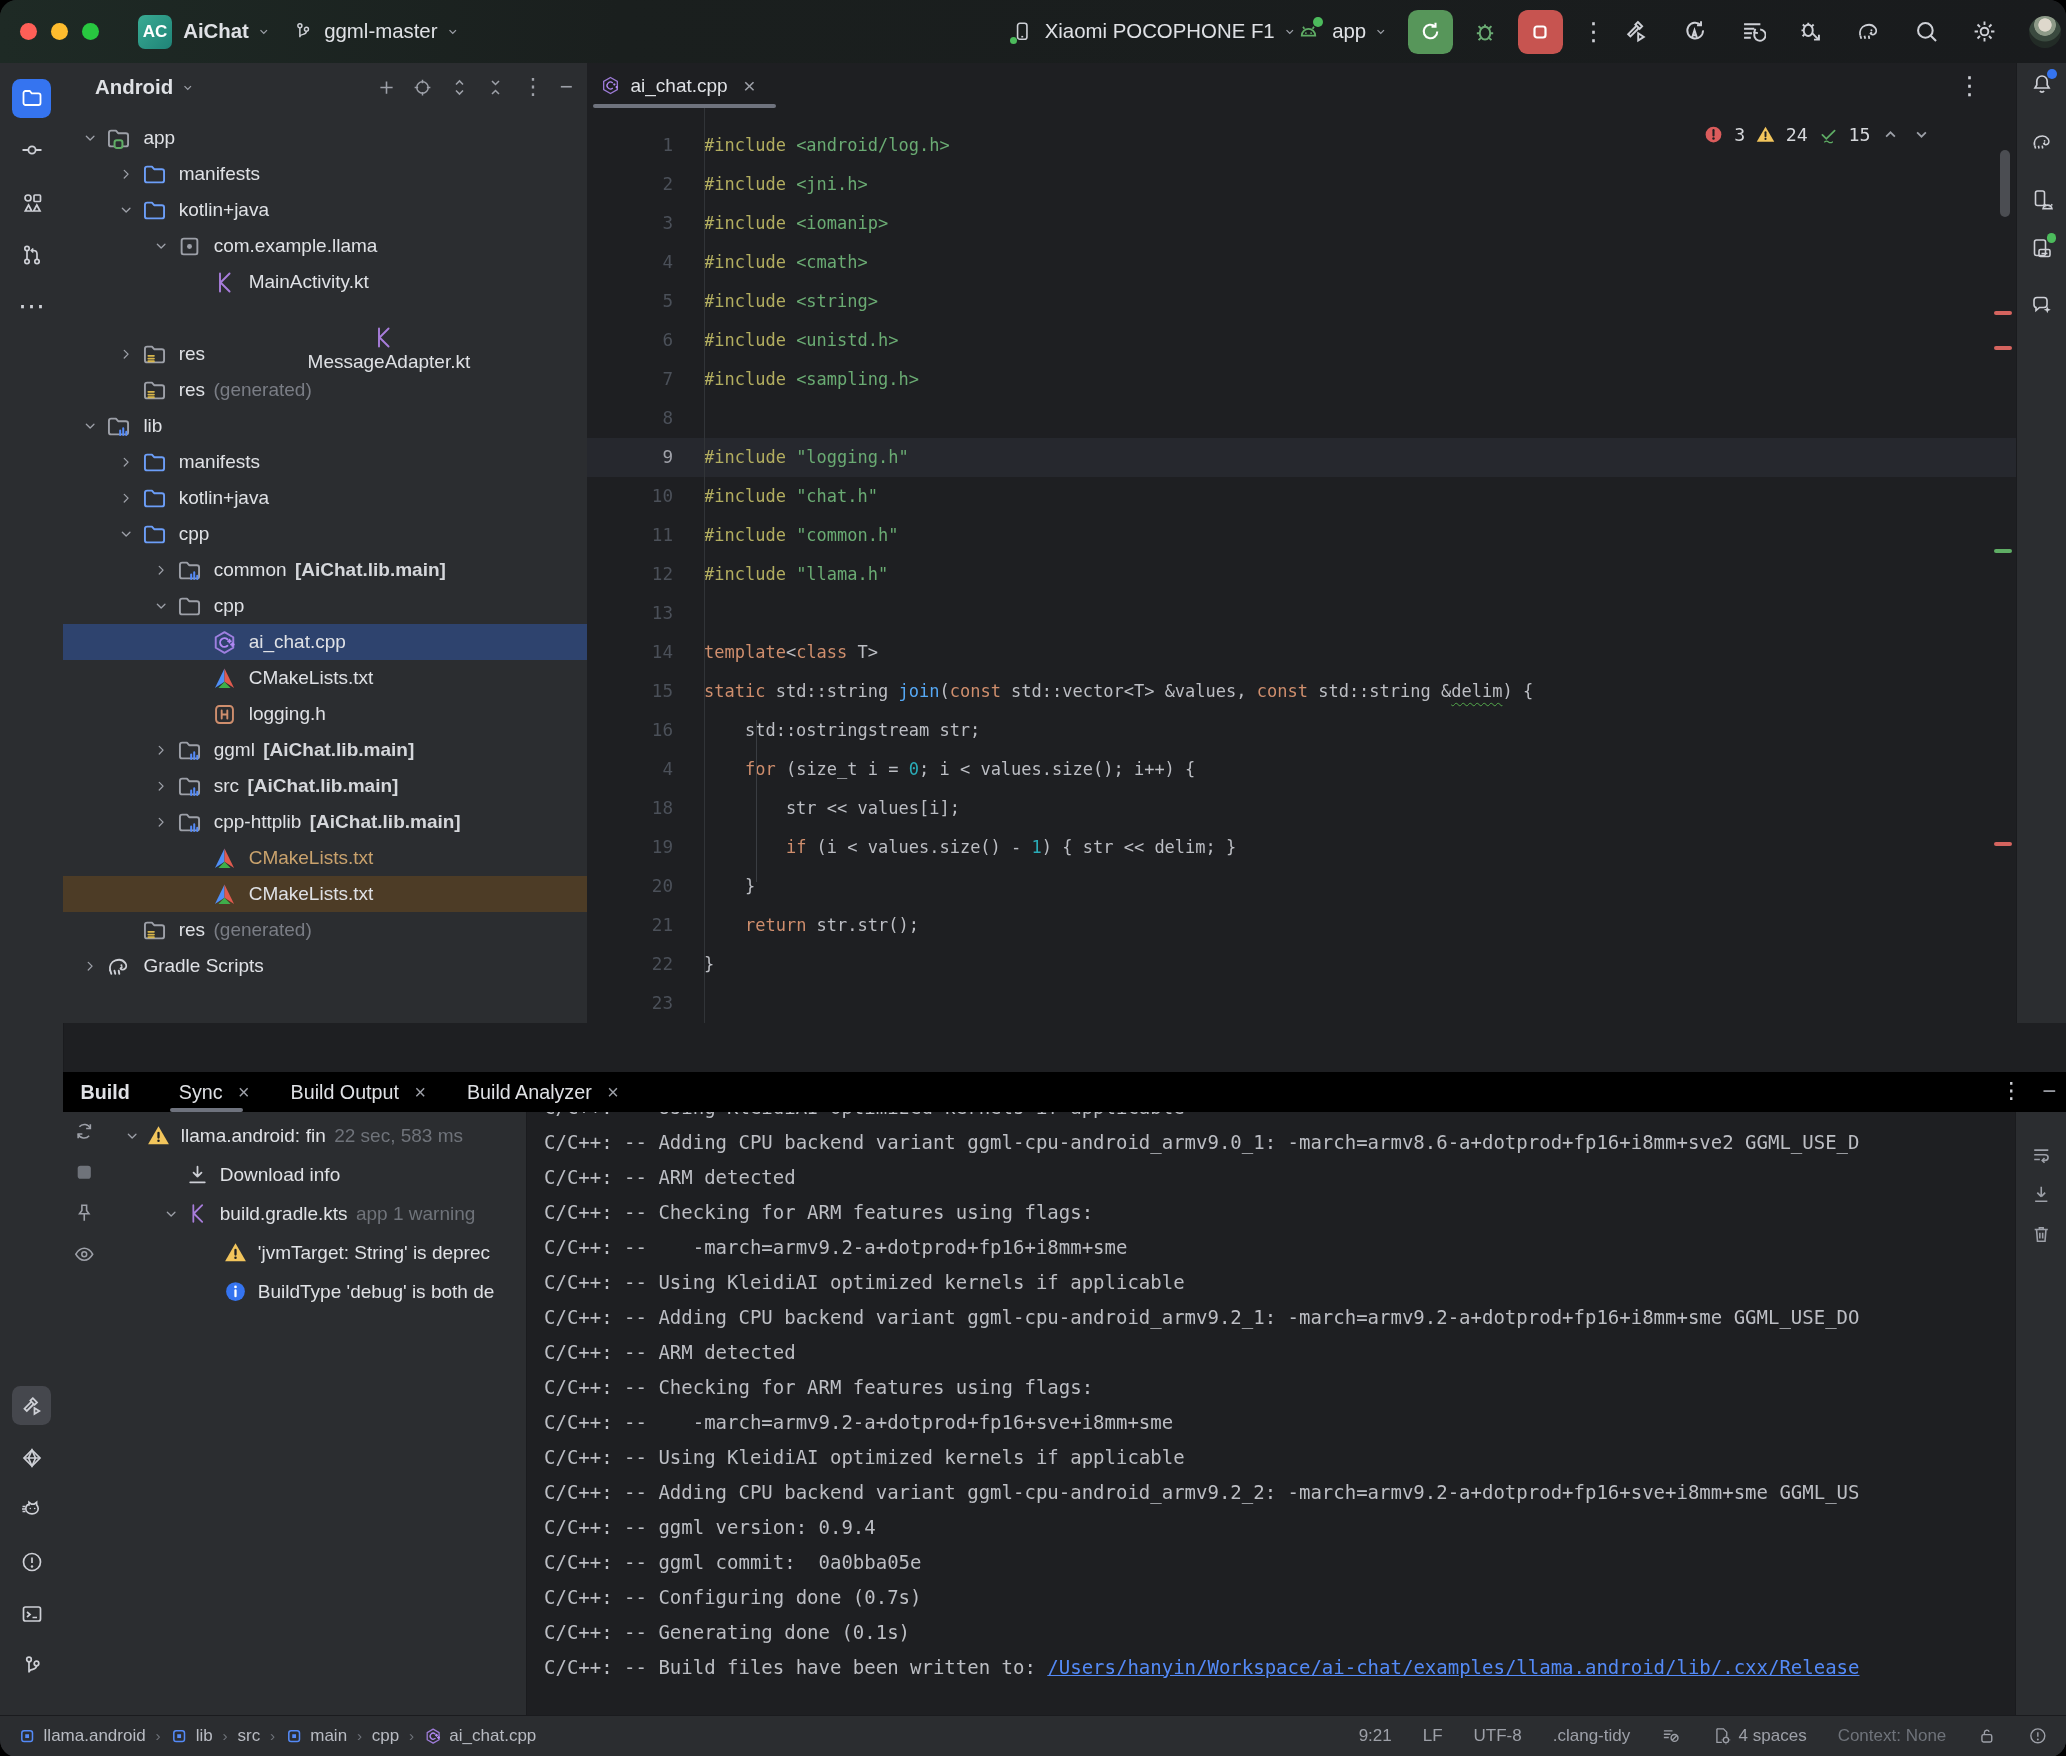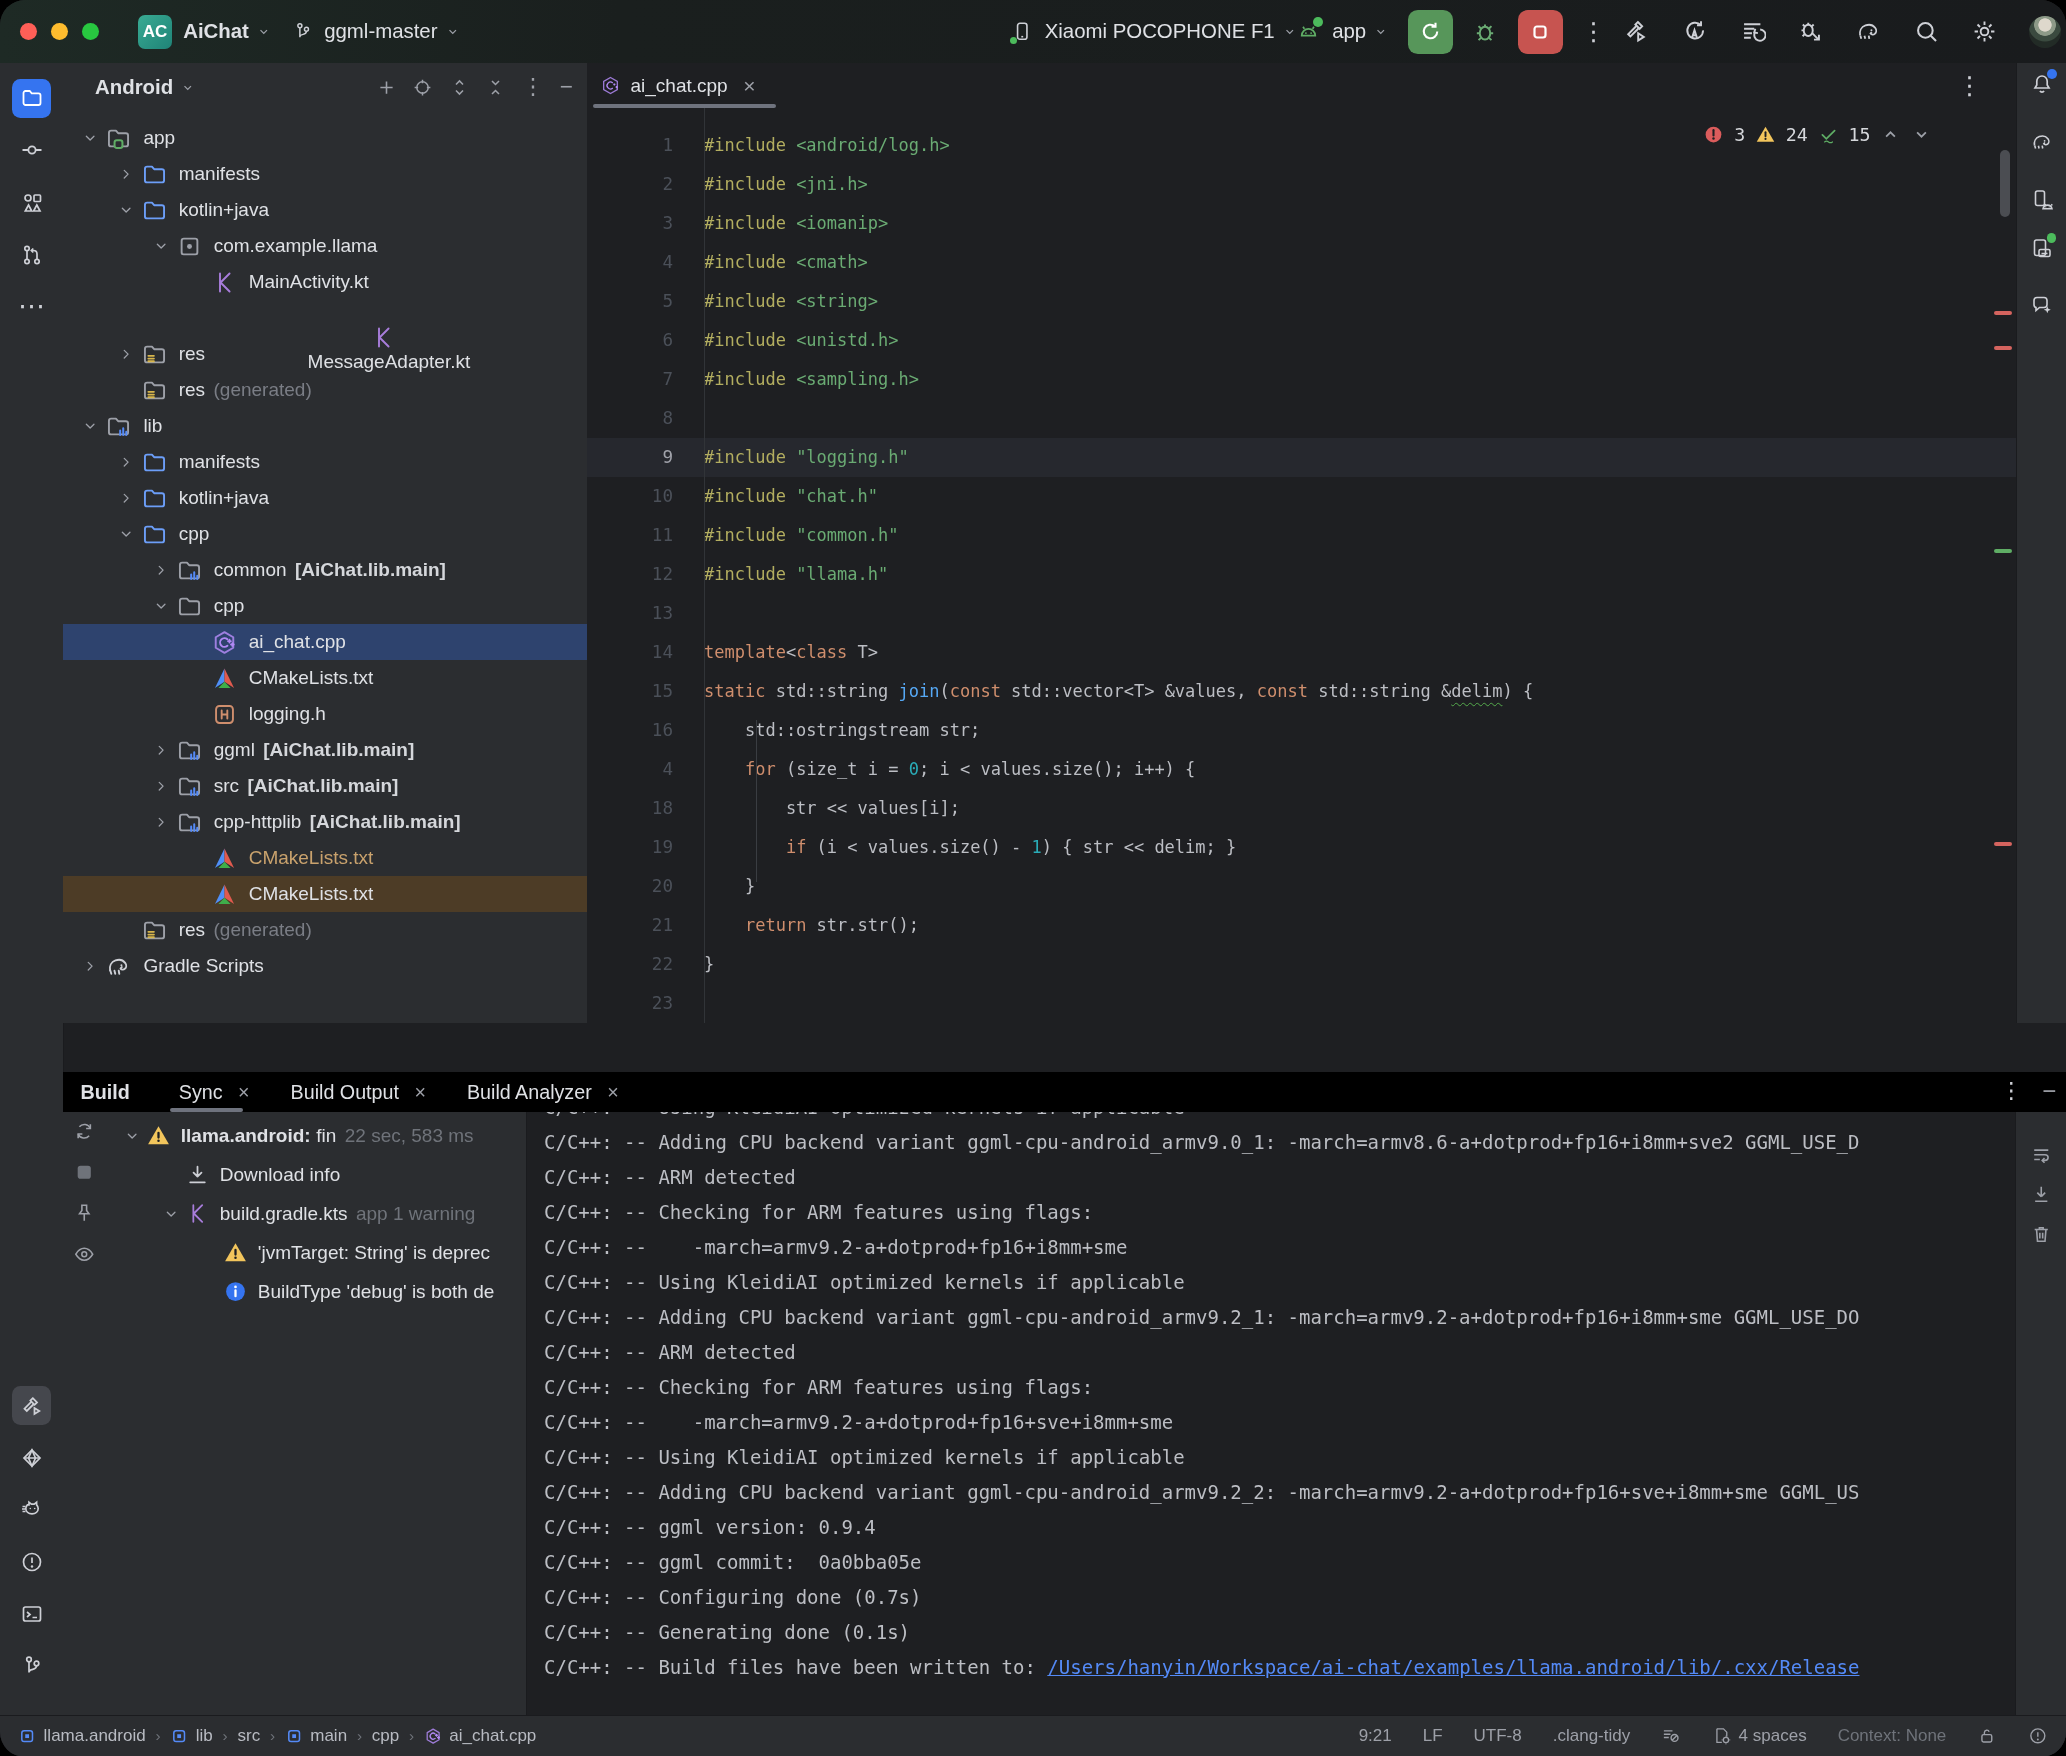--- a/index.html
+++ b/index.html
@@ -1,16 +1,16 @@
 <!DOCTYPE html>
 <html style="font-size:11.2px"><head>
 <meta charset="utf-8">
 <style>
   html,body{margin:0;padding:0;background:#000;}
-  .app{position:relative;width:2066px;height:1757px;background:#1e1f22;border-radius:25px;overflow:hidden;
+  .app{position:relative;width:2066px;height:1757px;background:#1e1f22;border-radius:17px;overflow:hidden;
        font-family:"Liberation Sans",sans-serif;color:#dfe1e5;-webkit-font-smoothing:antialiased;}
   .ic{display:inline-flex;align-items:center;justify-content:center;width:24px;height:24px;color:#ced0d6;flex:none;}
   .ic svg{width:100%;height:100%;}
   
   .titlebar{position:absolute;left:0;top:0;width:2066px;height:63px;
             background:linear-gradient(90deg,#1e2a25 0%,#1a1f1e 30%,#191b1d 100%);}
   .lights{position:absolute;left:19.7px;top:23px;display:flex;gap:14px;}
   .light{width:17px;height:17px;border-radius:50%;}
   .tb-group{position:absolute;top:0;height:63px;display:flex;align-items:center;}
   .proj-badge{width:34px;height:34px;border-radius:7px;background:linear-gradient(135deg,#39ab93,#1f8377);
@@ -84,21 +84,21 @@
   .bp-tree{position:absolute;left:0;top:0;width:463px;bottom:0;background:#2b2d30;overflow:hidden;}
   .bp-minibar{position:absolute;left:9.8px;top:8.4px;display:flex;flex-direction:column;gap:18.3px;align-items:center;}
   .bp-minibar .ic{width:22.5px;height:22.5px;color:#9da0a8;}
   .bp-rows{position:absolute;left:55px;top:4.2px;right:0;}
   .brow{height:39px;display:flex;align-items:center;font-size:19px;white-space:nowrap;overflow:hidden;}
   .brow .chev{width:28px;height:24px;display:flex;align-items:center;justify-content:center;color:#9da0a8;flex:none;}
   .brow .chev svg{width:18.3px;height:18.3px;}
   .brow .fico{width:25px;height:25px;}
   .brow .lbl{margin-left:9.8px;}
   .brow .lbl2{margin-left:5.6px;}
-  .brow .bold{font-weight:bold;}
+  .brow .bold{font-weight:normal;}
   .brow .meta{color:#6f737a;margin-left:8.4px;}
   .bp-log{position:absolute;left:463px;top:0;right:50px;bottom:0;background:#1e1f22;border-left:0.7px solid #1a1b1e;overflow:hidden;}
   .log-inner{margin-top:-22.5px;padding-left:17px;font-family:"DejaVu Sans Mono",monospace;font-size:19px;line-height:35px;color:#bcbec4;white-space:pre;}
   .log-link{color:#548af7;text-decoration:underline;}
   .bp-righttools{position:absolute;right:0;top:0;width:50px;bottom:0;background:#2b2d30;border-left:0.7px solid #1a1b1e;}
   .bp-righttools .rbar-item{left:9.8px;}
   
   .statusbar{position:absolute;left:0;top:1715px;width:2066px;height:41px;background:#2b2d30;border-top:0.7px solid #1a1b1e;
              display:flex;align-items:center;font-size:17px;color:#9da0a8;box-sizing:border-box;padding:0 18.3px;}
   .crumbs{display:flex;align-items:center;gap:9.8px;color:#b8bbc2;}

